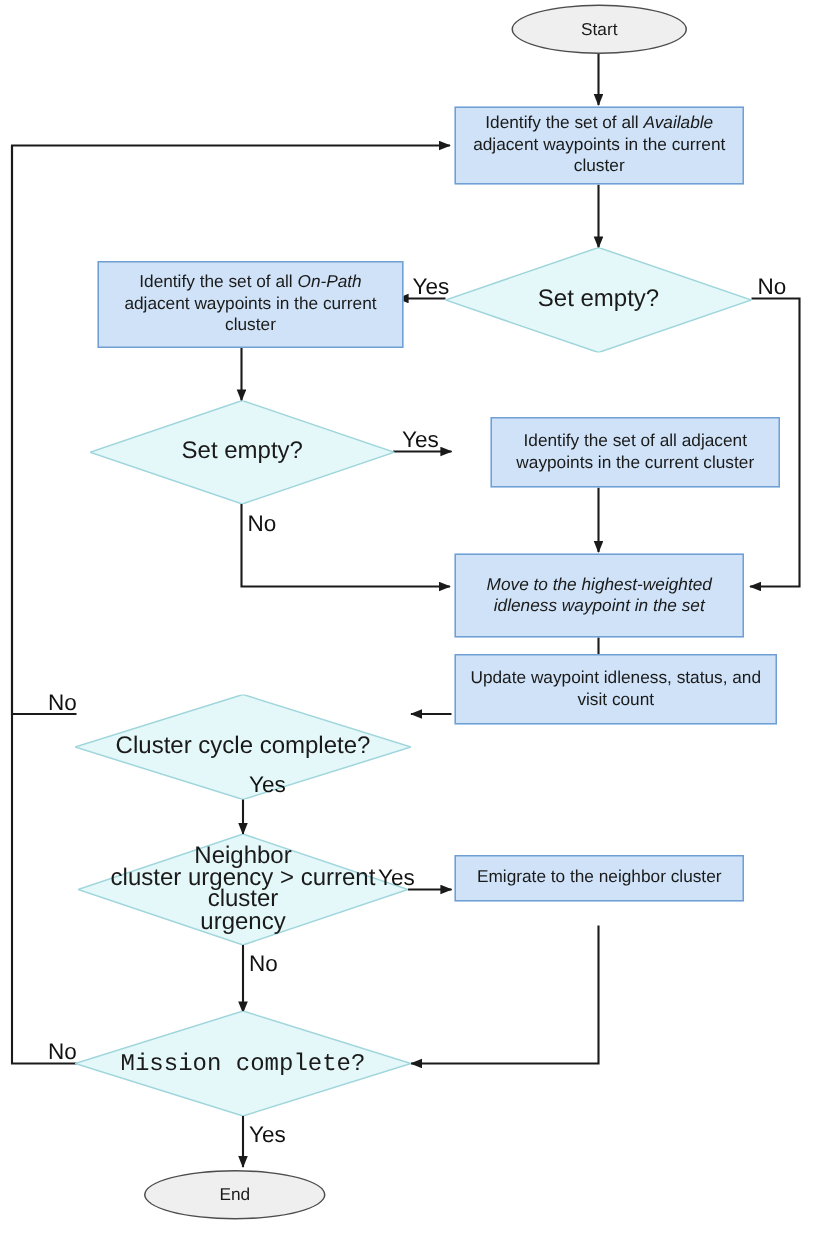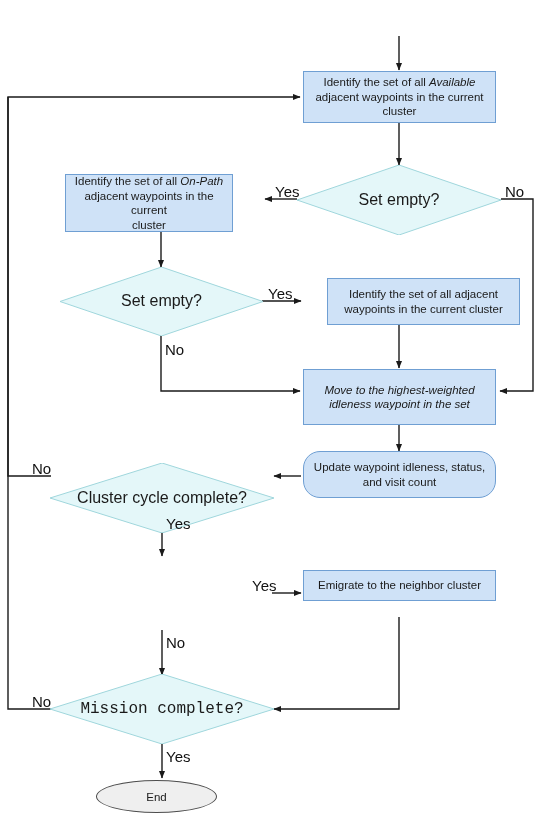--- a/index.html
+++ b/index.html
@@ -60,39 +60,42 @@
       <path d="M162,630 L162,675" marker-end="url(#ah)"></path>
 
       <path d="M399,617 L399,709 L274,709" marker-end="url(#ah)"></path>
 
       <path d="M51,709 L8,709 L8,97"></path>
 
       <path d="M162,744 L162,778" marker-end="url(#ah)"></path>
     </g>
   </svg>
 
+  <div class="node term" style="left:341px;top:3px;width:117px;height:33px;">
+    <span>Start</span>
+  </div>
 
   <div class="node proc" style="left:303px;top:71px;width:193px;height:52px;">
     <div>
       <span>Identify the set of all </span><em>Available</em><br>
       <span>adjacent waypoints in the current</span><br>
       <span>cluster</span>
     </div>
   </div>
 
   <div class="dia-wrap" style="left:297px;top:165px;width:204px;height:70px;">
     <svg width="204" height="70" viewBox="0 0 204 70" xmlns="http://www.w3.org/2000/svg">
       <polygon points="102,0 204,35 102,70 0,35" fill="#e4f7f9" stroke="#9fd6dc" stroke-width="1"></polygon>
     </svg>
     <div class="dia-label">Set empty?</div>
   </div>
   <div class="edge-label" style="left:275px;top:183px;">Yes</div>
   <div class="edge-label" style="left:505px;top:183px;">No</div>
 
-  <div class="node proc" style="left:65px;top:174px;width:168px;height:58px;">
+  <div class="node proc" style="left:65px;top:174px;width:204px;height:58px;">
     <div>
       <span>Identify the set of all </span><em>On-Path</em><br>
       <span>adjacent waypoints in the current</span><br>
       <span>cluster</span>
     </div>
   </div>
 
   <div class="dia-wrap" style="left:60px;top:267px;width:203px;height:69px;">
     <svg width="203" height="69" viewBox="0 0 203 69" xmlns="http://www.w3.org/2000/svg">
       <polygon points="101.5,0 203,34.5 101.5,69 0,34.5" fill="#e4f7f9" stroke="#9fd6dc" stroke-width="1"></polygon>
@@ -103,33 +106,45 @@
   <div class="edge-label" style="left:165px;top:341px;">No</div>
 
   <div class="node proc" style="left:303px;top:278px;width:193px;height:47px;margin-left:24px;">
     <span>Identify the set of all adjacent waypoints in the current cluster</span>
   </div>
 
   <div class="node proc" style="left:303px;top:369px;width:193px;height:56px;font-style:italic;">
     <span>Move to the highest-weighted idleness waypoint in the set</span>
   </div>
 
-  <div class="node proc" style="left:303px;top:451px;width:193px;height:47px;border-radius:17px;">
+  <div class="node proc" style="left:303px;top:436px;width:215px;height:47px;">
     <span>Update waypoint idleness, status, and visit count</span>
   </div>
 
   <div class="dia-wrap" style="left:50px;top:463px;width:224px;height:70px;">
     <svg width="224" height="70" viewBox="0 0 224 70" xmlns="http://www.w3.org/2000/svg">
       <polygon points="112,0 224,35 112,70 0,35" fill="#e4f7f9" stroke="#9fd6dc" stroke-width="1"></polygon>
     </svg>
     <div class="dia-label">Cluster cycle complete?</div>
   </div>
   <div class="edge-label" style="left:32px;top:460px;">No</div>
   <div class="edge-label" style="left:166px;top:515px;">Yes</div>
 
+  <div class="dia-wrap" style="left:52px;top:556px;width:220px;height:74px;">
+    <svg width="220" height="74" viewBox="0 0 220 74" xmlns="http://www.w3.org/2000/svg">
+      <polygon points="110,0 220,37 110,74 0,37" fill="#e4f7f9" stroke="#9fd6dc" stroke-width="1"></polygon>
+    </svg>
+    <div class="dia-label">
+      <div>
+        <span>Neighbor</span><br>
+        <span>cluster urgency &gt; current cluster</span><br>
+        <span>urgency</span>
+      </div>
+    </div>
+  </div>
   <div class="edge-label" style="left:252px;top:577px;">Yes</div>
   <div class="edge-label" style="left:166px;top:634px;">No</div>
 
   <div class="node proc" style="left:303px;top:570px;width:193px;height:31px;">
     <span>Emigrate to the neighbor cluster</span>
   </div>
 
   <div class="dia-wrap" style="left:50px;top:674px;width:224px;height:70px;font-family:Liberation Mono, monospace;">
     <svg width="224" height="70" viewBox="0 0 224 70" xmlns="http://www.w3.org/2000/svg">
       <polygon points="112,0 224,35 112,70 0,35" fill="#e4f7f9" stroke="#9fd6dc" stroke-width="1"></polygon>

